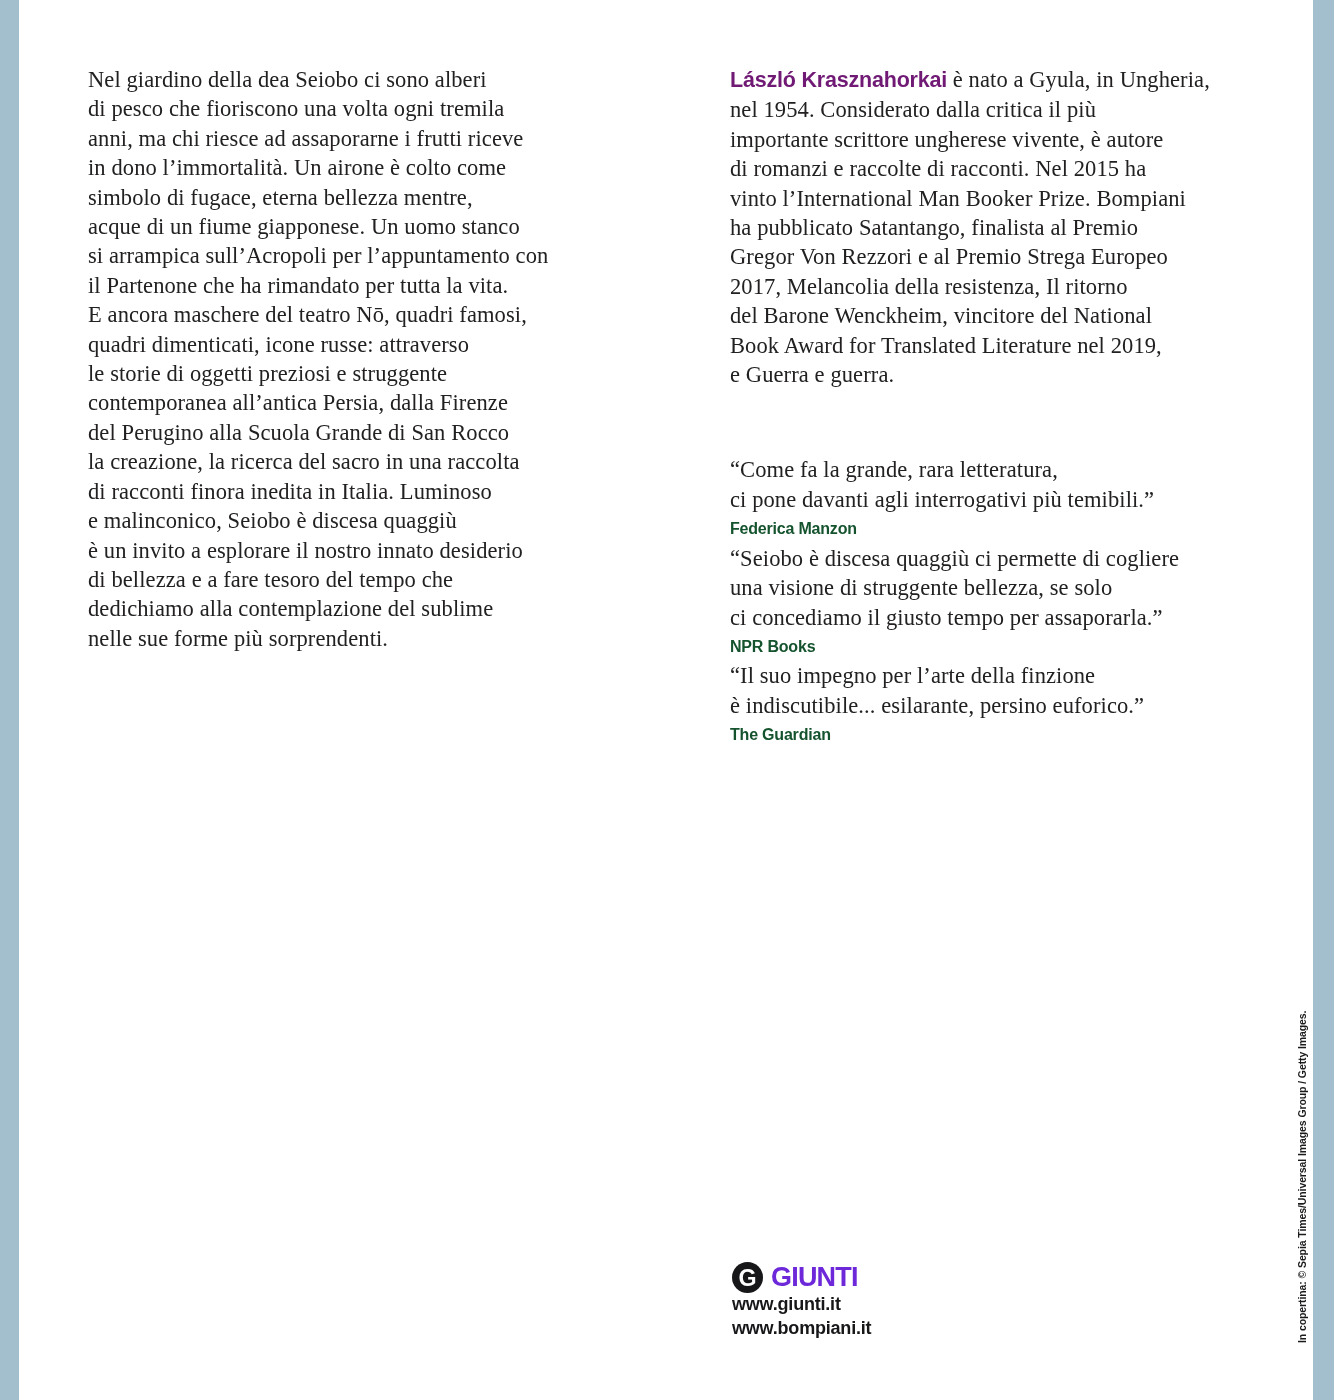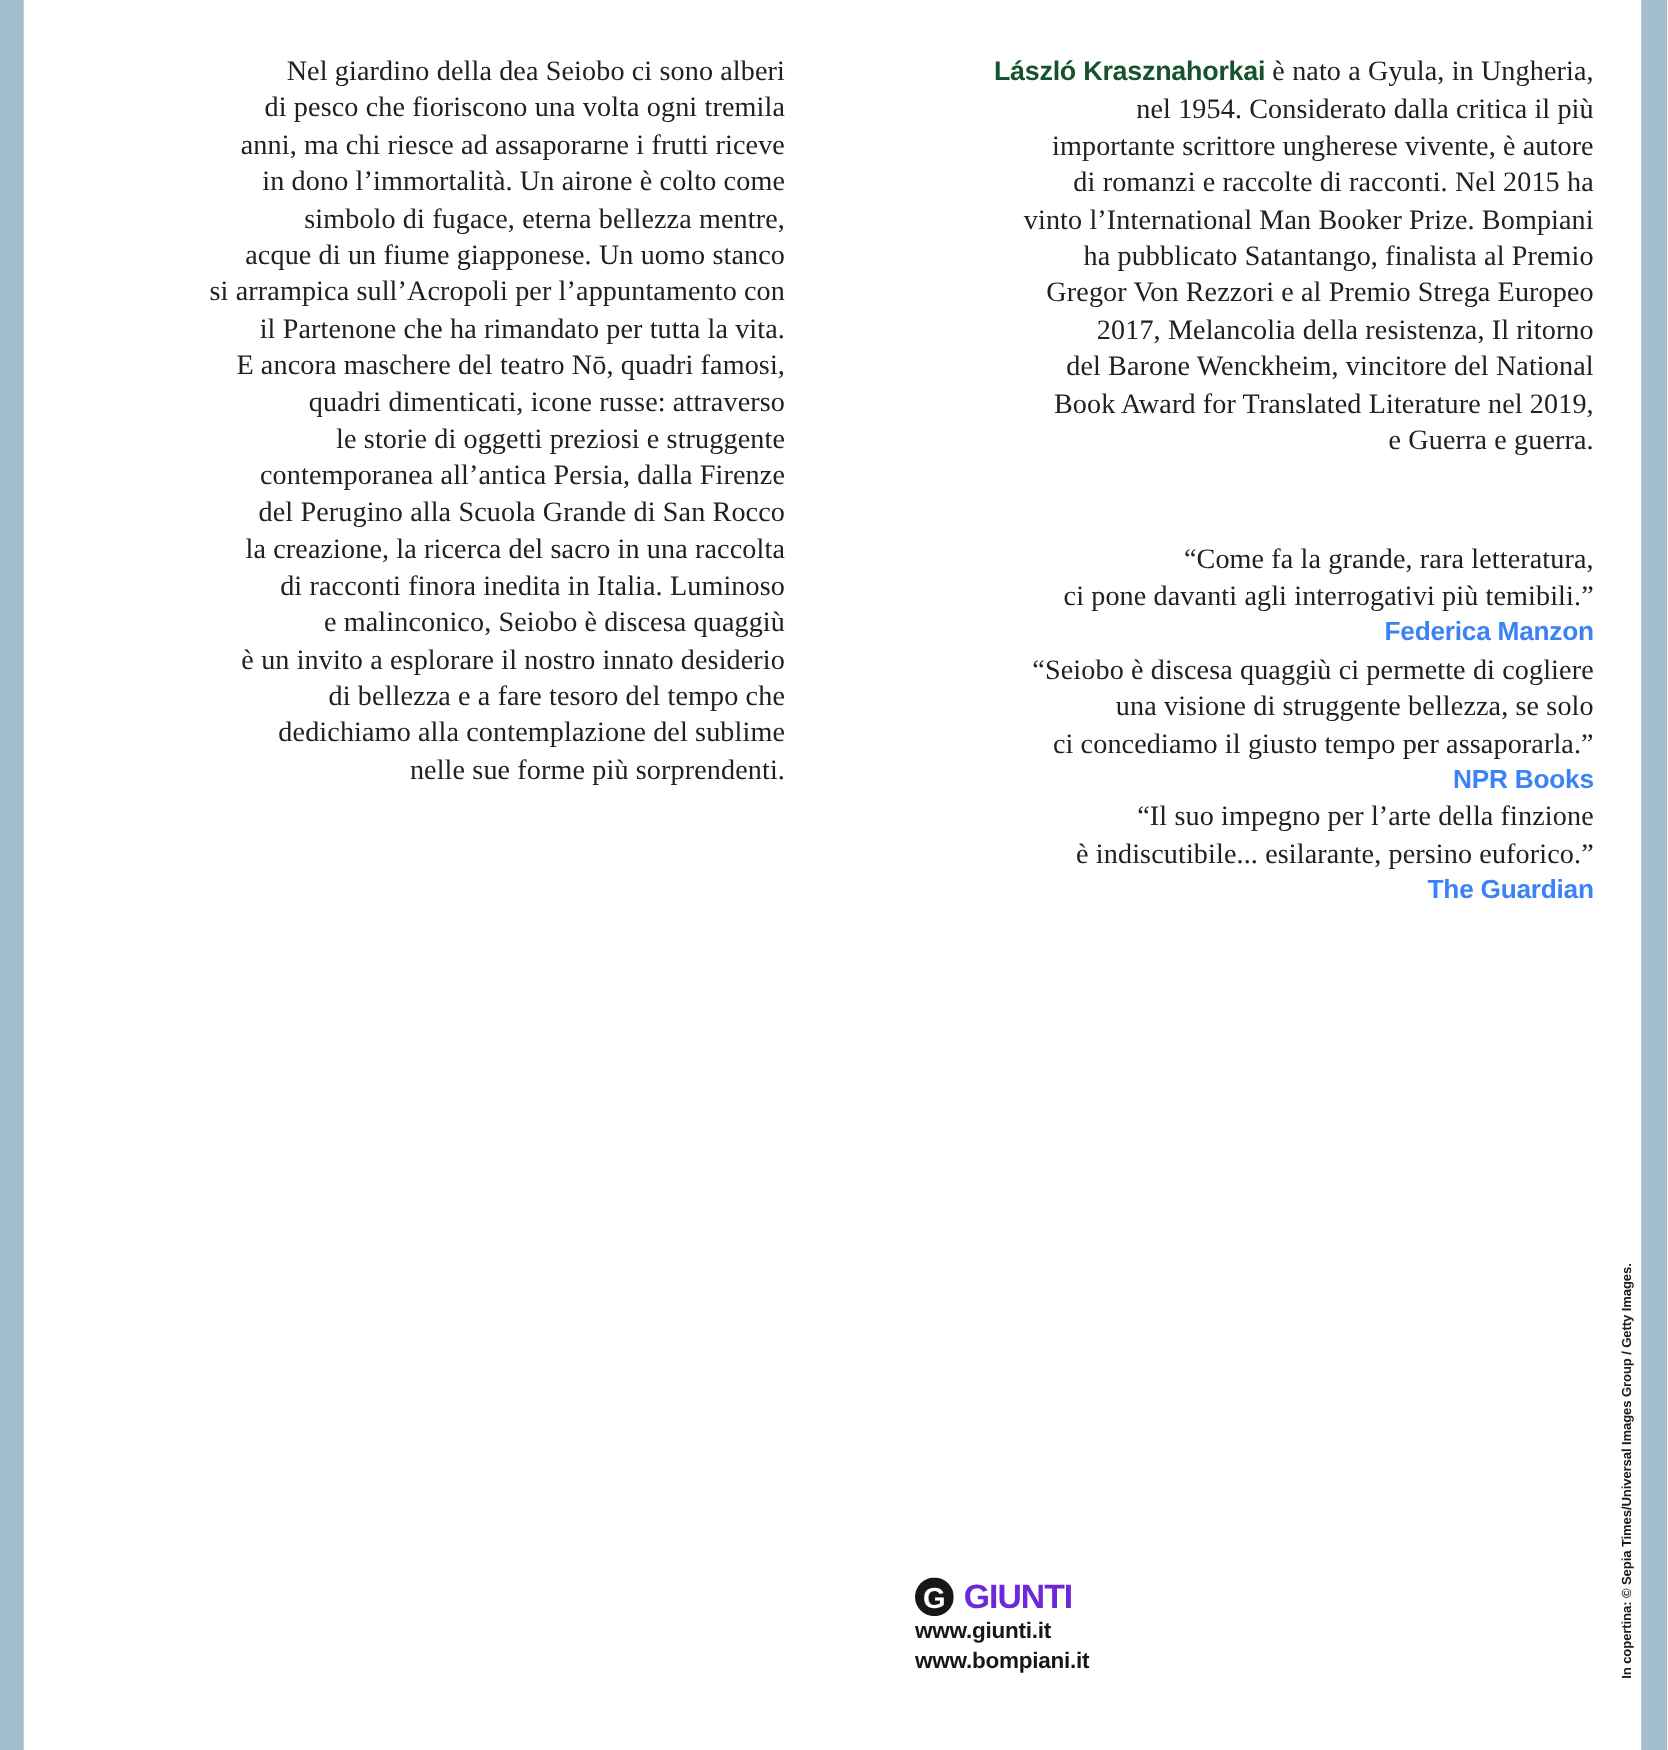--- a/index.html
+++ b/index.html
@@ -2,33 +2,33 @@
 <html><head>
 <meta charset="utf-8">
 <style>
   html,body{margin:0;padding:0;background:#ffffff;}
   .page{position:relative;width:1334px;height:1400px;background:#ffffff;overflow:hidden;
         font-family:"Liberation Serif",serif;}
   .strip{position:absolute;top:0;height:1400px;background:#a3bfcd;}
   .strip-left{left:0;width:19px;}
   .strip-right{right:0;width:21px;}
 
-  .col{position:absolute;top:42px;text-align:right;}
+  .col{position:absolute;top:65px;}
   .col-left{left:88px;width:540px;}
   .col-right{left:730px;width:545px;}
 
   .tl{white-space:pre;font-size:22.5px;line-height:29.4px;color:#222020;letter-spacing:.1px;}
   .tl .it{}
-  .tl .bd{font-family:"Liberation Sans",sans-serif;font-weight:700;color:#14532d;
+  .tl .bd{font-family:"Liberation Sans",sans-serif;font-weight:700;color:#701a75;
           font-size:21.5px;letter-spacing:-.2px;}
 
   .quote{}
   .quote-first{margin-top:66px;}
-  .attr{font-family:"Liberation Sans",sans-serif;font-weight:700;color:#3b82f6;
-        font-size:21px;line-height:29.4px;letter-spacing:-.2px;}
+  .attr{font-family:"Liberation Sans",sans-serif;font-weight:700;color:#14532d;
+        font-size:16px;line-height:29.4px;letter-spacing:-.2px;}
 
   .publisher{position:absolute;left:732px;top:1262px;}
   .logo-row{display:flex;align-items:center;gap:8px;}
   .logo-mark{width:31px;height:31px;display:block;}
   .logo-word{font-family:"Liberation Sans",sans-serif;font-weight:700;color:#6d28d9;
              font-size:27px;letter-spacing:-.8px;line-height:31px;}
   .websites{font-family:"Liberation Sans",sans-serif;font-weight:700;
             color:#17171a;font-size:18px;line-height:23.5px;letter-spacing:-.2px;}
 
   .credits{position:absolute;left:1266px;top:1343px;width:330px;

